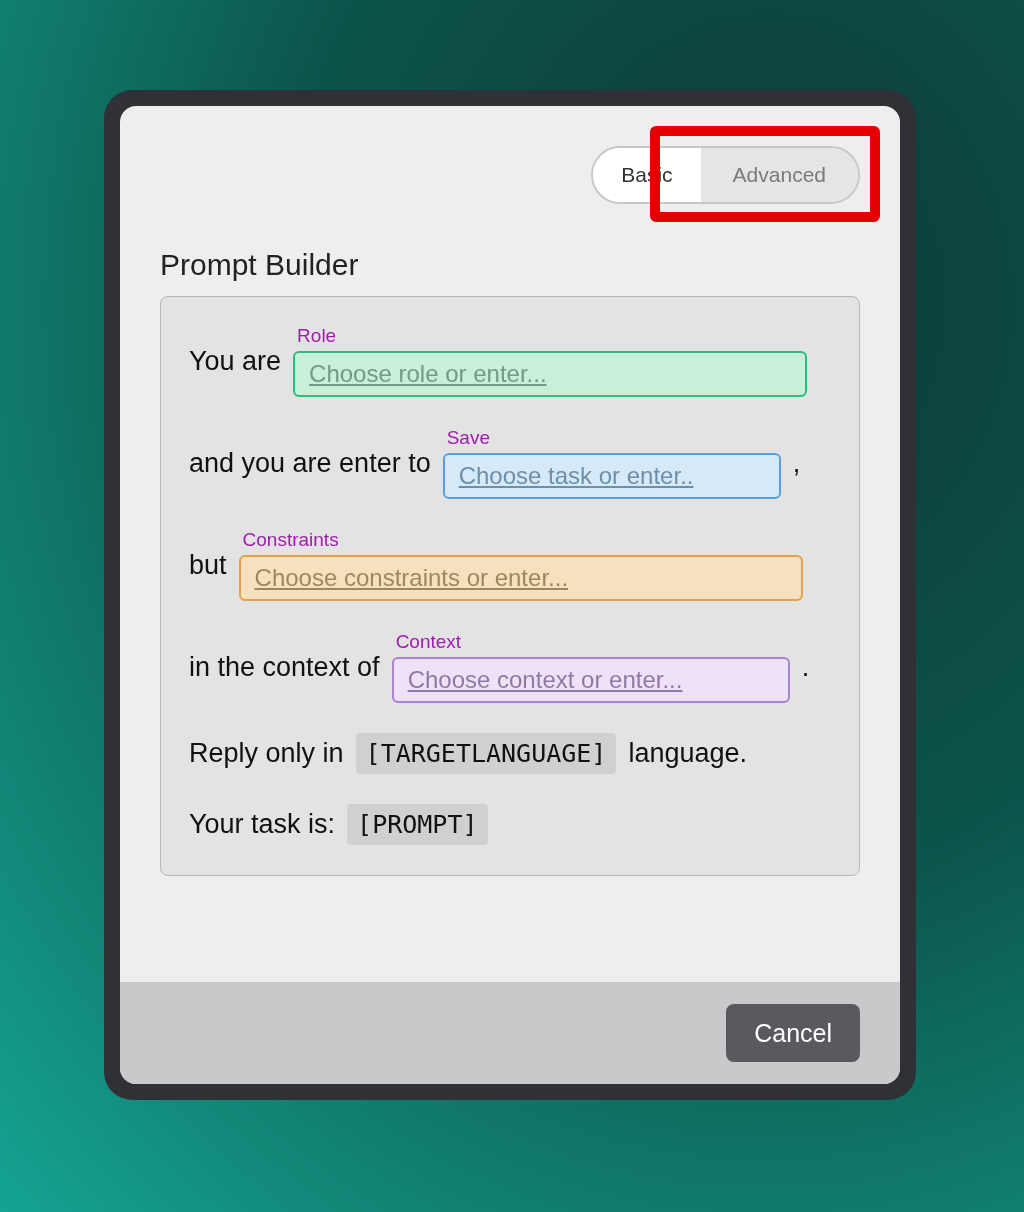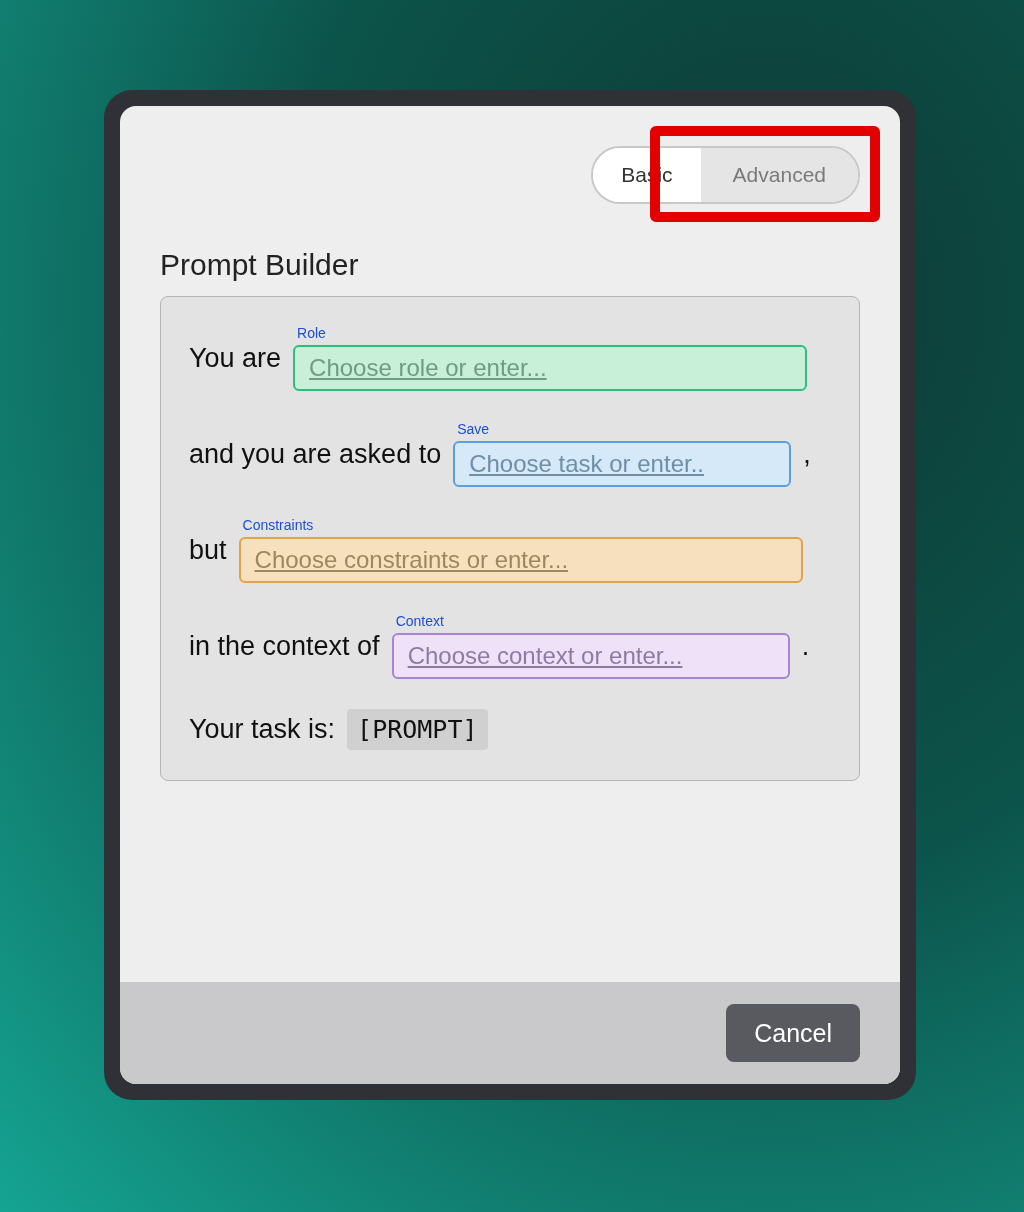--- a/index.html
+++ b/index.html
@@ -84,22 +84,22 @@
     .line {
       display: flex;
       align-items: center;
       flex-wrap: wrap;
       gap: 12px;
       font-size: 27px;
       color: #111;
     }
     .field-wrap { display: flex; flex-direction: column; }
     .field-label {
-      font-size: 14px;
-      color: #1d4ed8;
+      font-size: 19px;
+      color: #a21caf;
       margin-bottom: 4px;
       margin-left: 4px;
     }
     .field {
       height: 46px;
       border-radius: 6px;
       padding: 0 14px;
       font-size: 24px;
       color: #888;
       display: flex;
@@ -163,21 +163,21 @@
             <span>You are</span>
             <div class="field-wrap">
               <span class="field-label">Role</span>
               <div class="field role">Choose role or enter...</div>
             </div>
           </div>
         </div>
 
         <div class="row">
           <div class="line">
-            <span>and you are asked to</span>
+            <span>and you are enter to</span>
             <div class="field-wrap">
               <span class="field-label">Save</span>
               <div class="field task">Choose task or enter..</div>
             </div>
             <span>,</span>
           </div>
         </div>
 
         <div class="row">
           <div class="line">
@@ -193,20 +193,27 @@
           <div class="line">
             <span>in the context of</span>
             <div class="field-wrap">
               <span class="field-label">Context</span>
               <div class="field context">Choose context or enter...</div>
             </div>
             <span>.</span>
           </div>
         </div>
 
+        <div class="row">
+          <div class="line">
+            <span>Reply only in</span>
+            <span class="chip">[TARGETLANGUAGE]</span>
+            <span>language.</span>
+          </div>
+        </div>
 
         <div class="row" style="margin-bottom:4px;">
           <div class="line">
             <span>Your task is:</span>
             <span class="chip">[PROMPT]</span>
           </div>
         </div>
 
       </div>
     </div>

